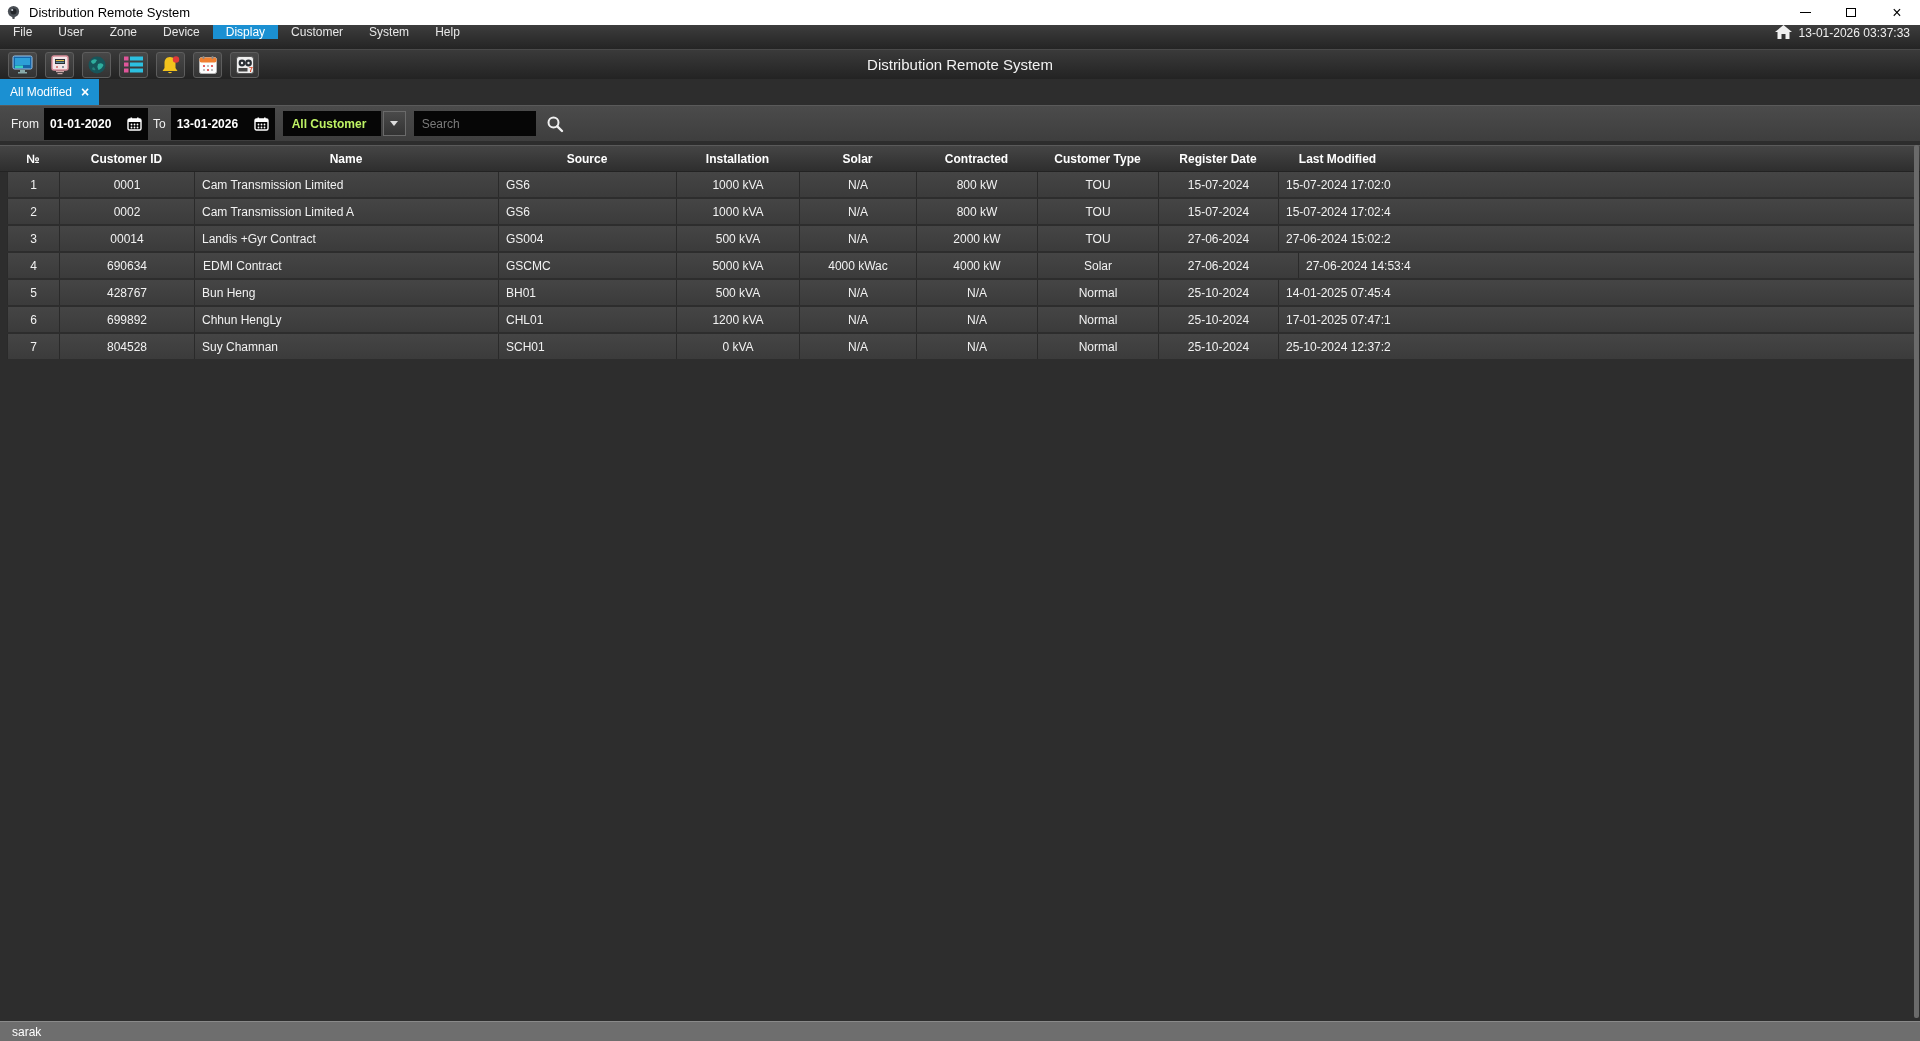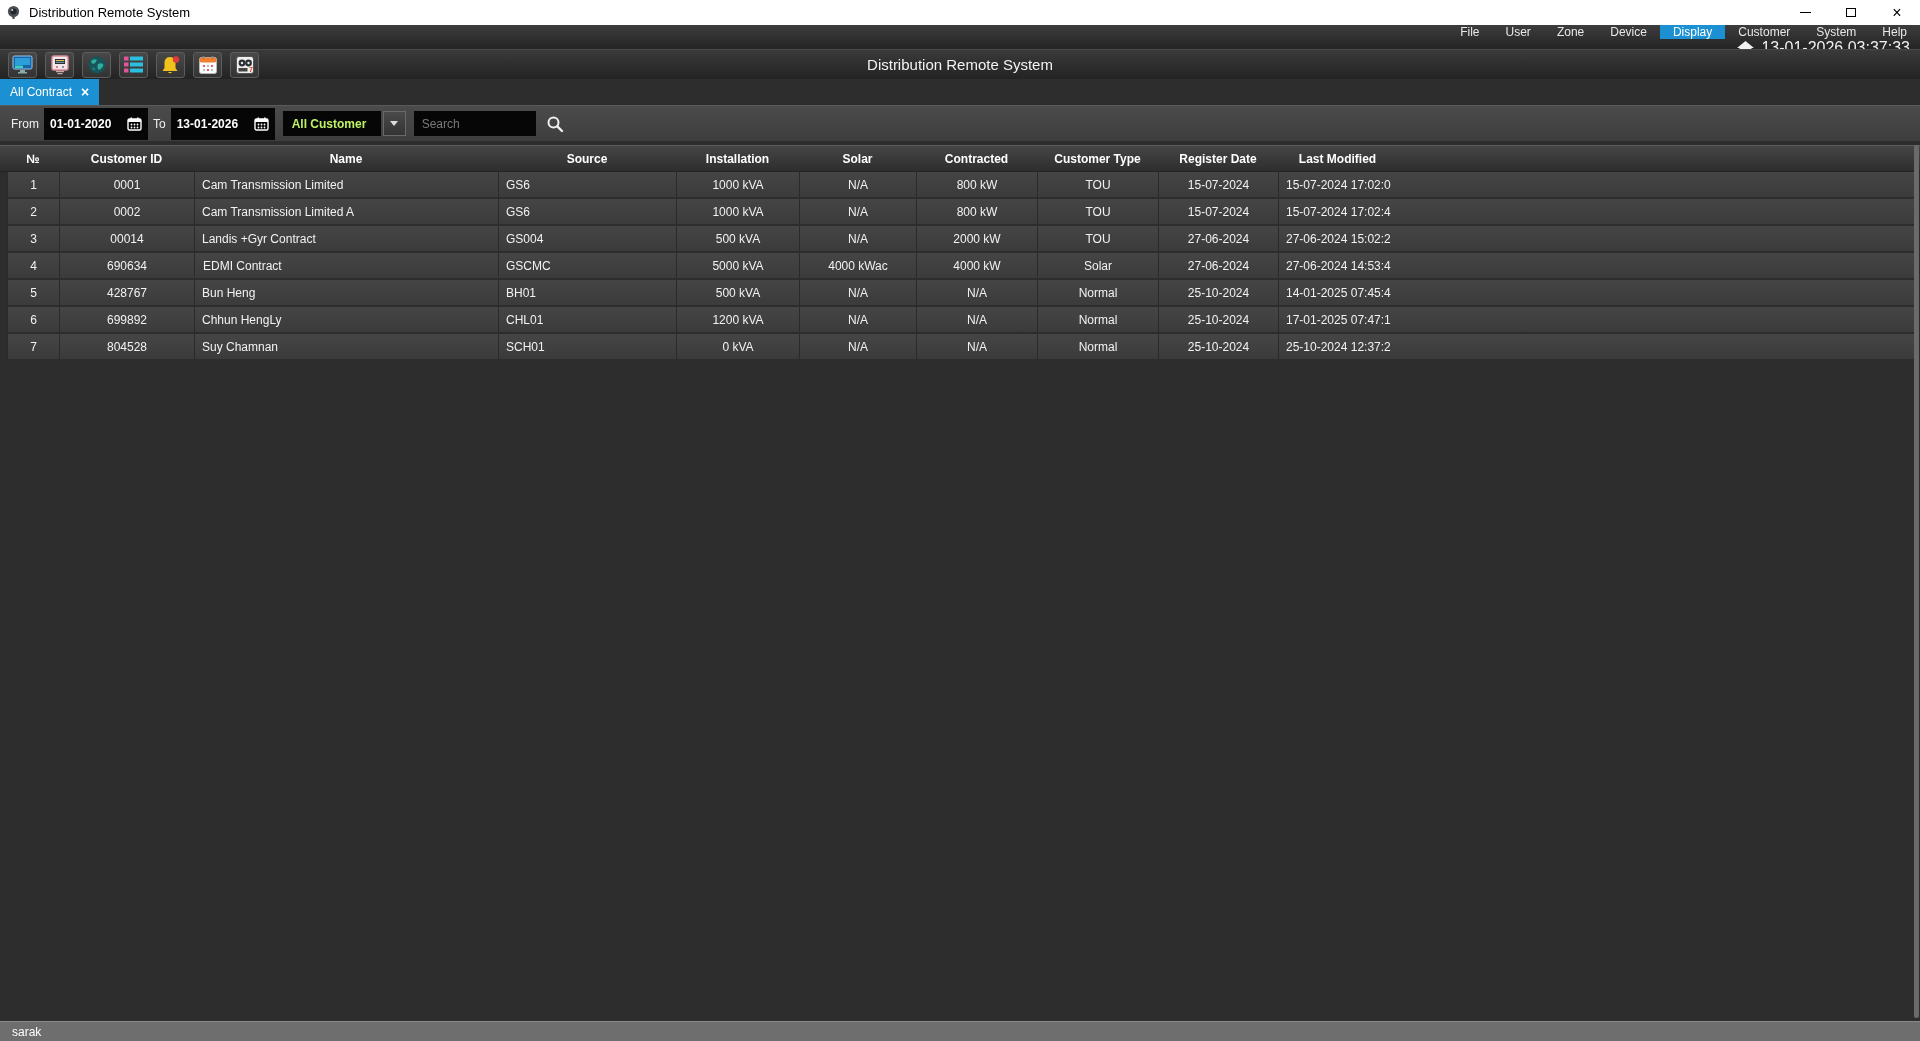--- a/index.html
+++ b/index.html
@@ -12,25 +12,25 @@
   
   .titlebar { height:25px; background:#ffffff; color:#000; display:flex; align-items:center; font-size:13px; }
   .app-icon { width:15px; height:15px; margin:0 8px 0 6px; }
   .win-controls { margin-left:auto; display:flex; height:100%; }
   .win-btn { width:46px; height:100%; display:flex; align-items:center; justify-content:center; color:#000; }
   .glyph-min { width:11px; height:1px; background:#000; display:block; }
   .glyph-max { width:10px; height:9px; border:1px solid #000; display:block; }
   .glyph-close { font-size:16px; line-height:1; }
 
   
-  .menubar { height:24px; background:linear-gradient(#3d3d3d,#242424); display:flex; align-items:flex-end; font-size:12px; color:#e8e8e8;flex-direction:column; }
+  .menubar { height:24px; background:linear-gradient(#3d3d3d,#242424); display:flex; align-items:flex-start; font-size:12px; color:#e8e8e8; }
   .menu-item { padding:0 13px; display:flex; align-items:center; cursor:default; }
   .menu-item.active { background:#1b90d2; color:#fff; }
   .menubar-right { margin-left:auto; display:flex; align-items:center; gap:7px; padding-right:10px; }
-  .clock { font-size:16px; color:#f0f0f0; }
+  .clock { font-size:12px; color:#f0f0f0; }
 
   
   .headerbar { height:30px; background:linear-gradient(#3a3a3a,#232323); position:relative; display:flex; align-items:center; border-top:1px solid #4a4a4a; }
   .header-title { position:absolute; left:0; right:0; text-align:center; font-size:15px; color:#f2f2f2; pointer-events:none; }
   .toolbar { display:flex; gap:8px; padding-left:8px; z-index:1; }
   .tool-btn { width:29px; height:26px; background:linear-gradient(#484848,#333); border:1px solid #5d5d5d; border-radius:3px; display:flex; align-items:center; justify-content:center; }
 
   
   .tabrow { height:26px; background:#2d2d2d; display:flex; align-items:stretch; }
   .tab { background:#1b90d2; color:#fff; font-size:12px; display:flex; align-items:center; gap:9px; padding:0 10px; }
@@ -175,21 +175,21 @@
         <circle cx="13.5" cy="8" r="1.2" fill="#eee"></circle>
         <rect x="3.5" y="13" width="9" height="3.5" fill="#444"></rect>
         <text x="14" y="17" font-size="7" font-family="Liberation Sans, sans-serif" fill="#d42" font-weight="bold">7</text>
       </svg>
     </div>
   </div>
 </div>
 
 <div class="tabrow">
   <div class="tab">
-    <span>All Contract</span>
+    <span>All Modified</span>
     <span class="tab-close">×</span>
   </div>
 </div>
 
 <div class="filterbar">
   <span class="flabel">From</span>
   <div class="date-field">
     <span>01-01-2020</span>
     <svg width="15" height="14" viewBox="0 0 15 14">
       <rect x="1" y="2" width="13" height="11" rx="1.5" fill="none" stroke="#fff" stroke-width="1.4"></rect>
@@ -288,21 +288,21 @@
       <div class="grid-row">
         <div class="cell" style="width: 52px;">4</div>
         <div class="cell" style="width: 135px;">690634</div>
         <div class="cell left" style="width: 304px; padding-left: 8px;">EDMI Contract</div>
         <div class="cell left" style="width: 178px;">GSCMC</div>
         <div class="cell" style="width: 123px;">5000 kVA</div>
         <div class="cell" style="width: 117px;">4000 kWac</div>
         <div class="cell" style="width: 121px;">4000 kW</div>
         <div class="cell" style="width: 121px;">Solar</div>
         <div class="cell" style="width: 120px;">27-06-2024</div>
-        <div class="cell left" style="width: 119px;">27-06-2024 14:53:4</div>
+        <div class="cell left" style="width: 119px; margin-left: 20px;">27-06-2024 14:53:4</div>
       </div>
       <div class="grid-row">
         <div class="cell" style="width: 52px;">5</div>
         <div class="cell" style="width: 135px; text-align: right;">428767</div>
         <div class="cell left" style="width: 304px;">Bun Heng</div>
         <div class="cell left" style="width: 178px;">BH01</div>
         <div class="cell" style="width: 123px;">500 kVA</div>
         <div class="cell" style="width: 117px;">N/A</div>
         <div class="cell" style="width: 121px;">N/A</div>
         <div class="cell" style="width: 121px;">Normal</div>

